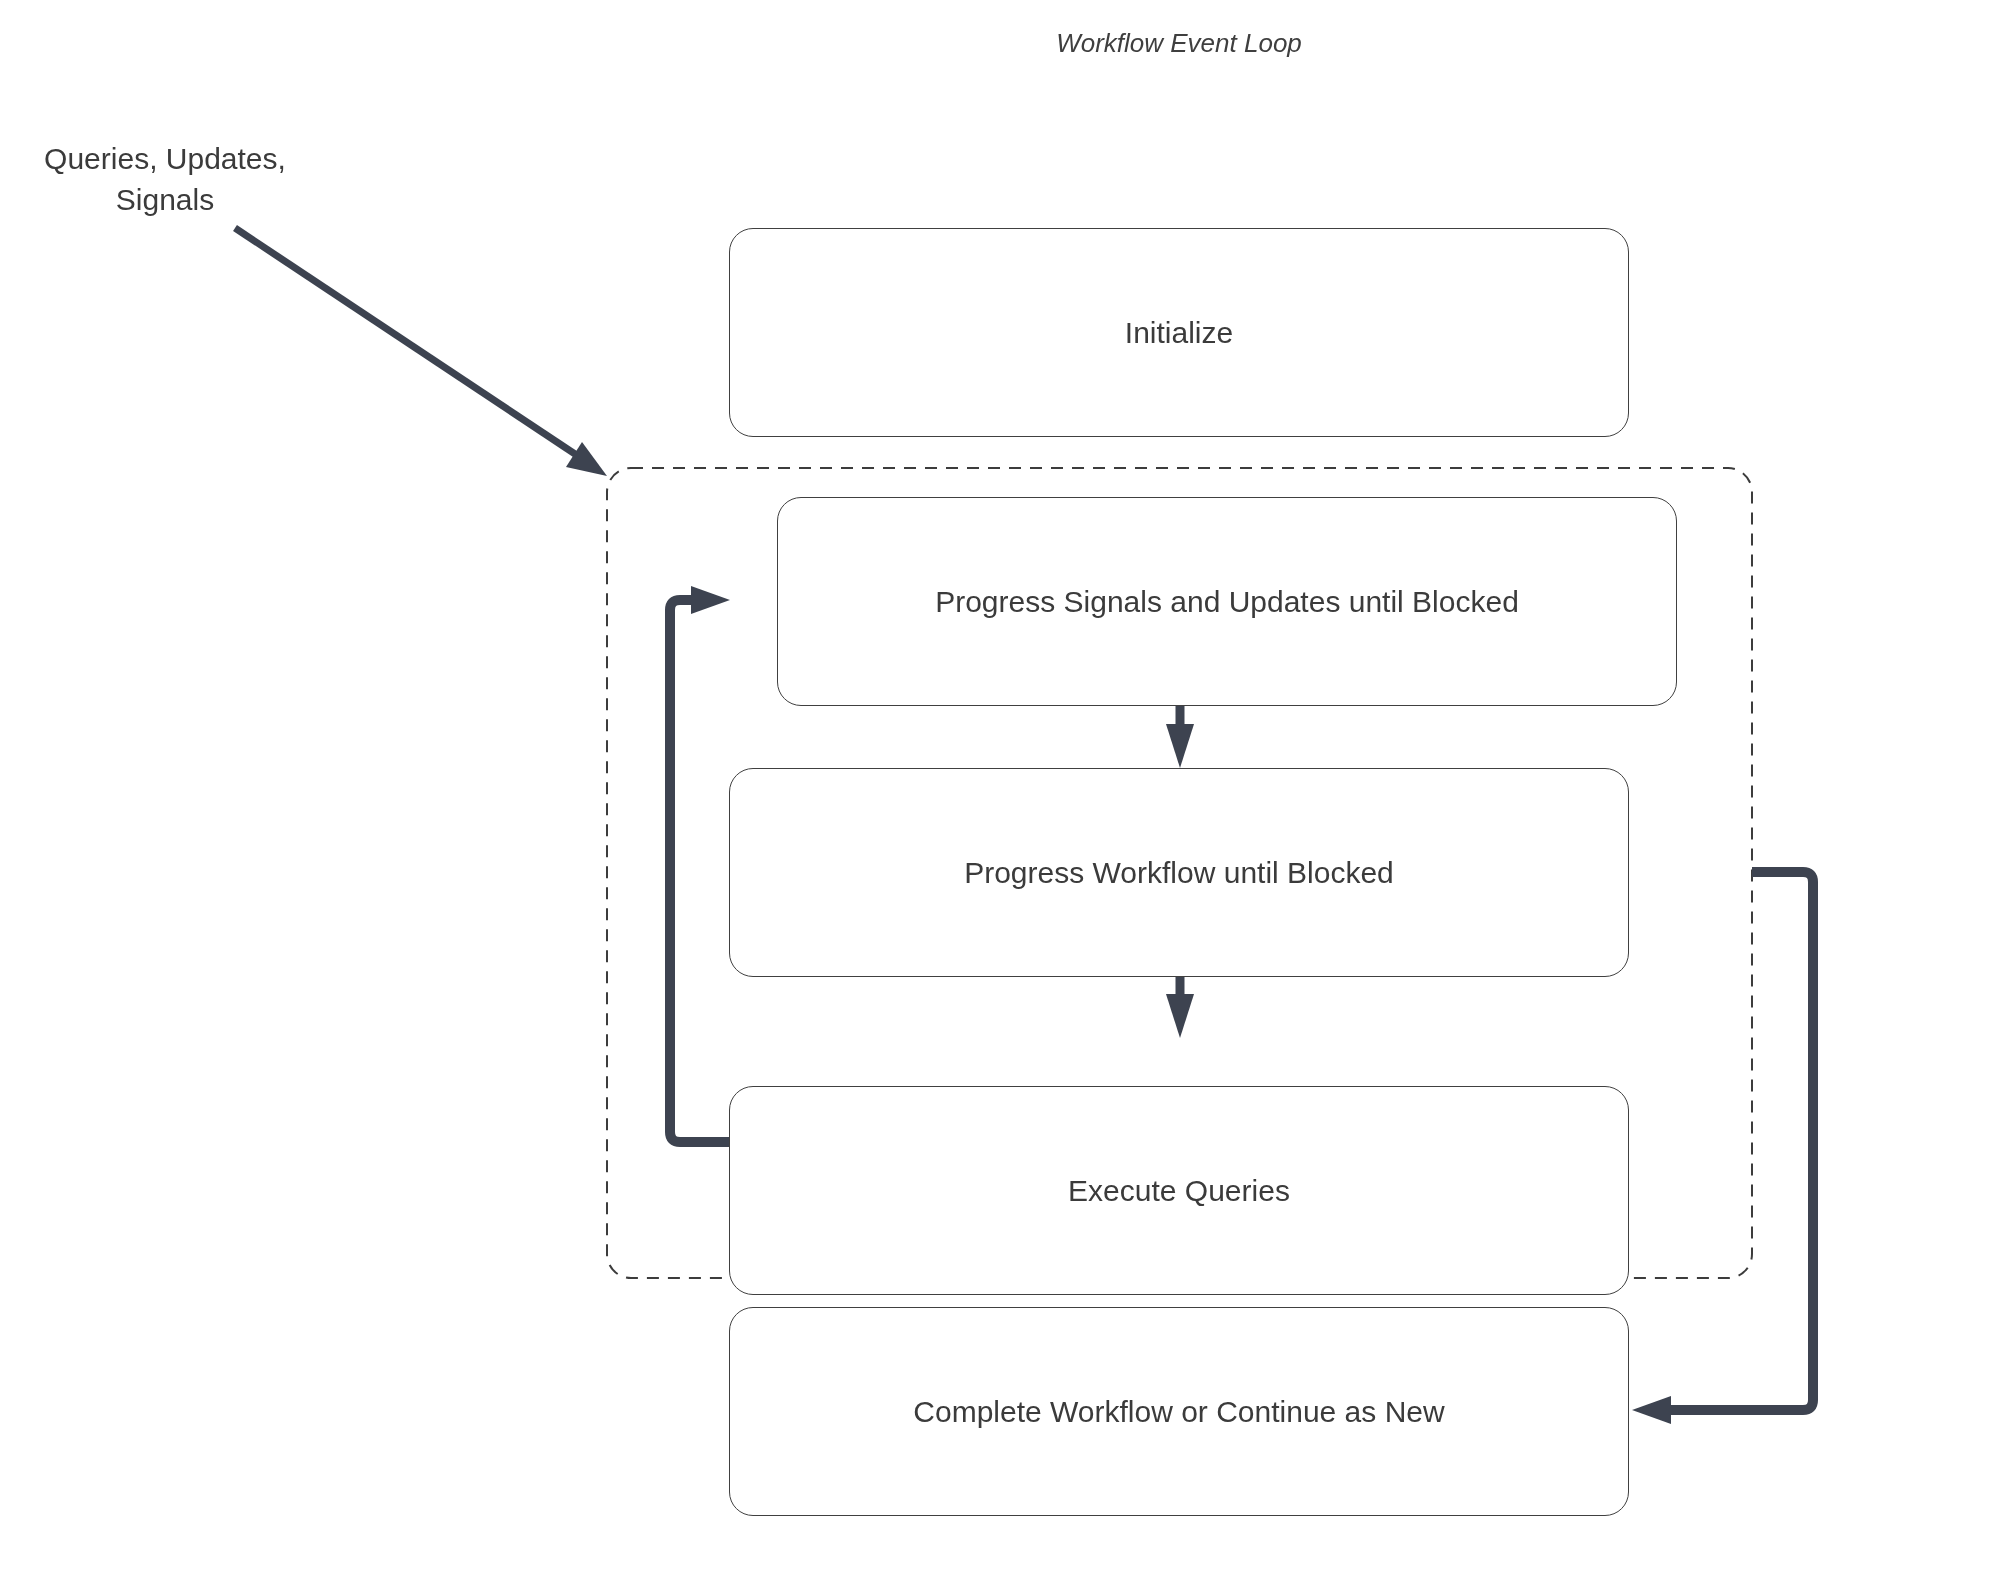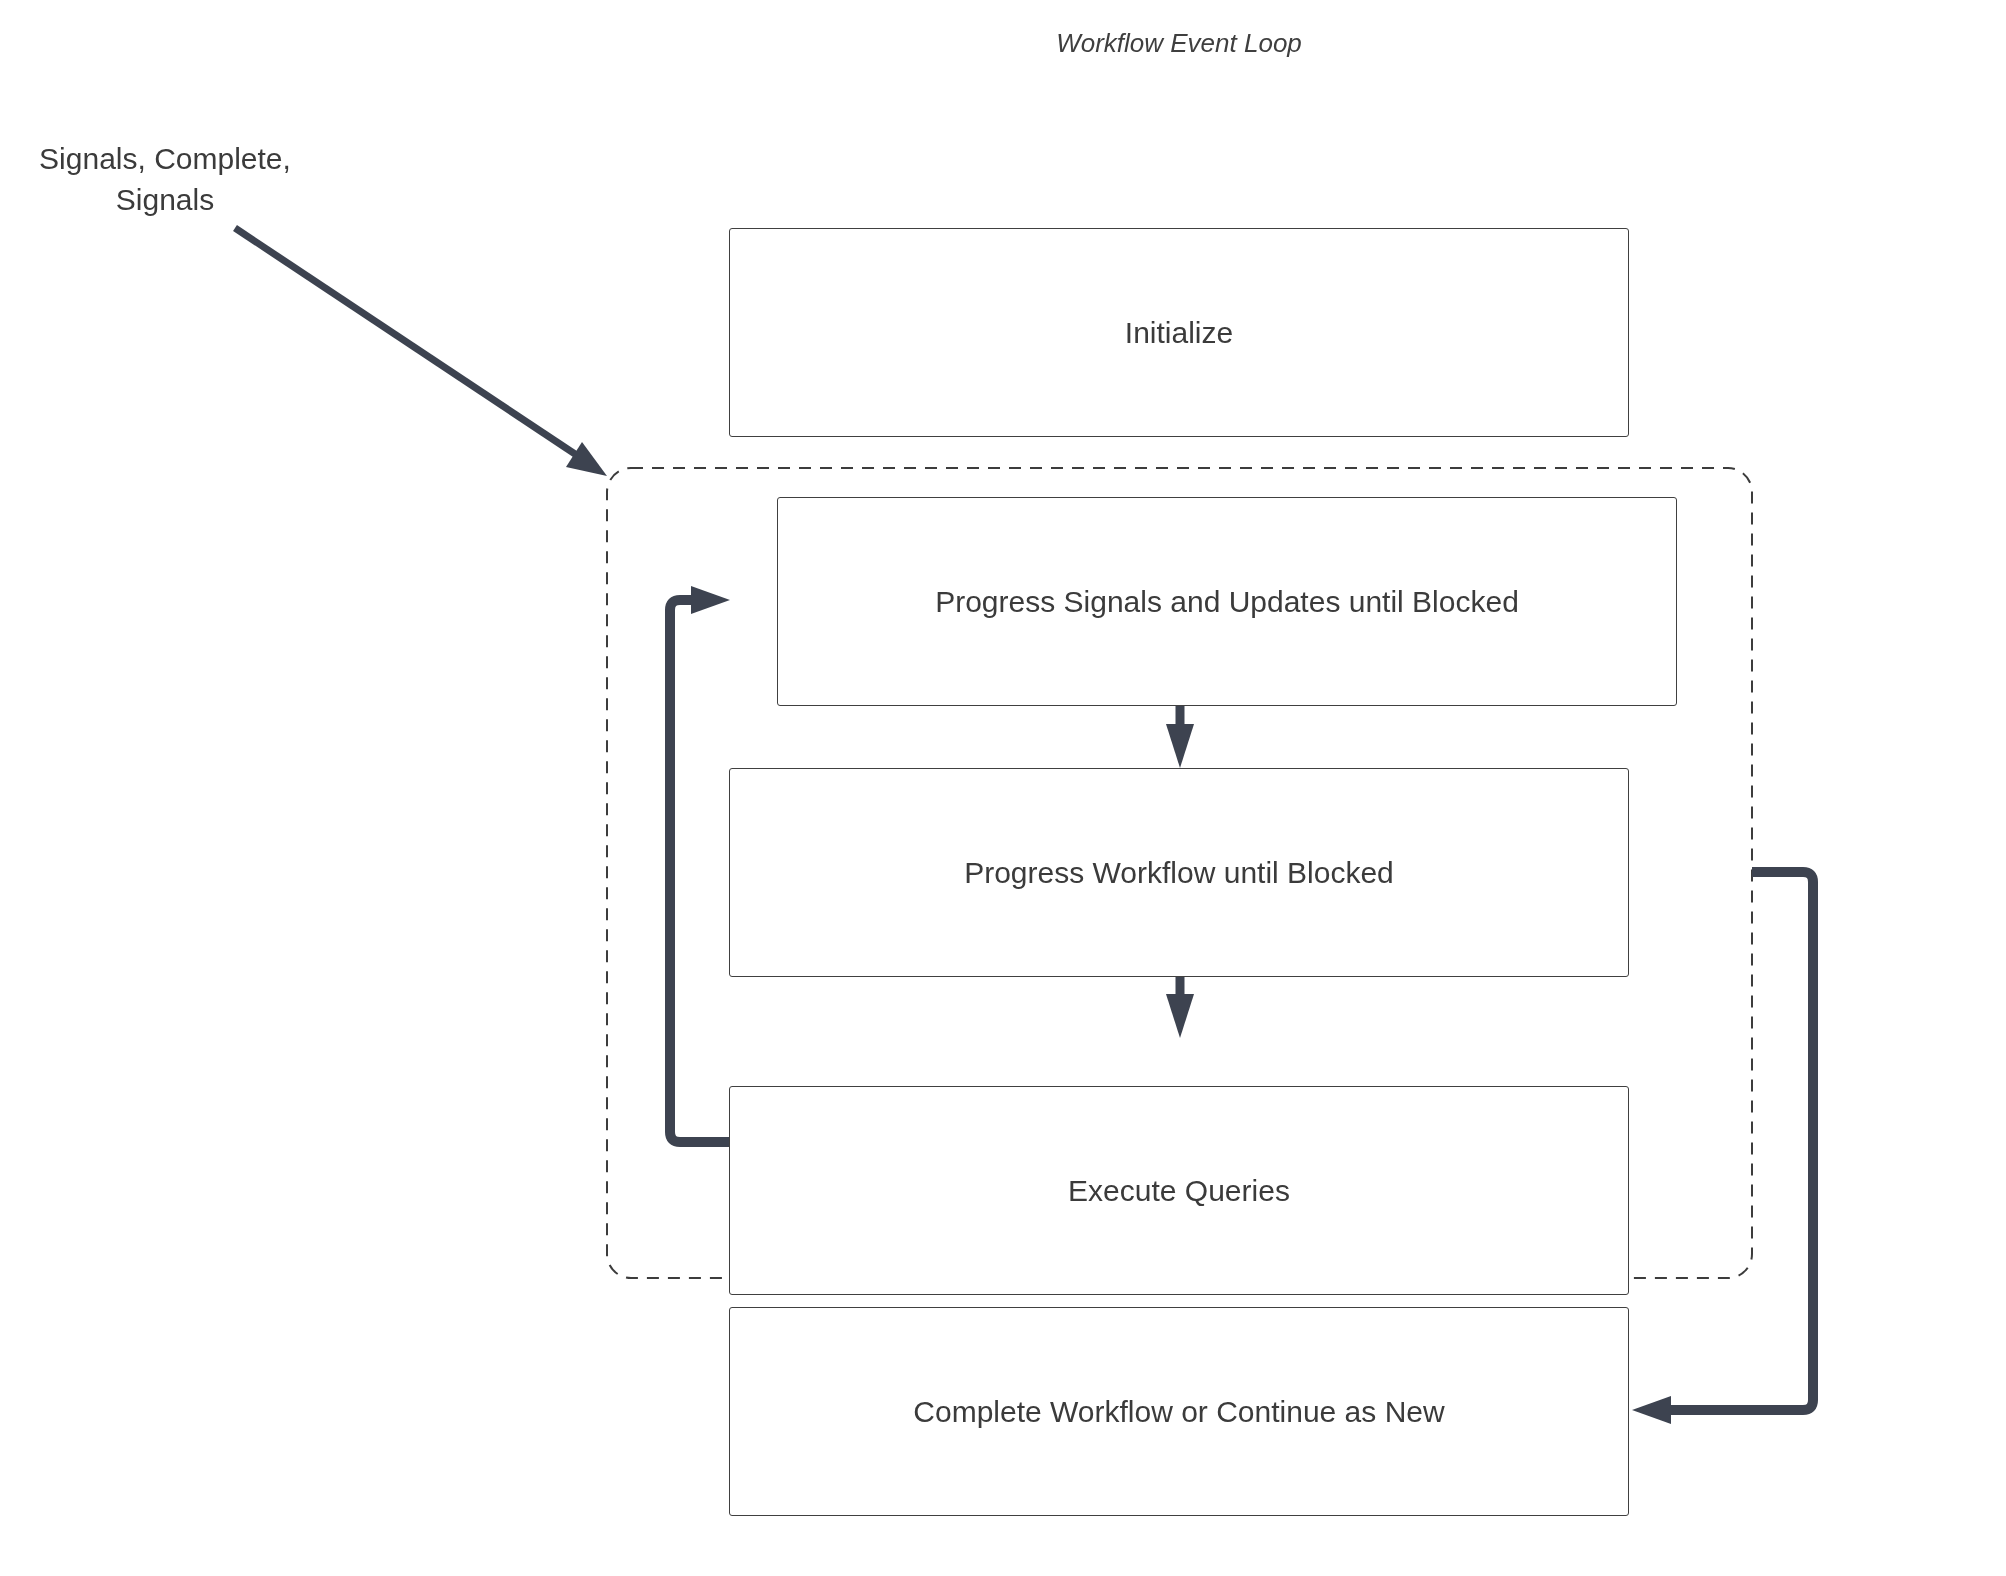--- a/index.html
+++ b/index.html
@@ -36,21 +36,21 @@
     color: #3b3b3b;
   }
   .annotation div { white-space: nowrap; }
   .node {
     position: absolute;
     left: 729px;
     width: 900px;
     height: 209px;
     box-sizing: border-box;
     border: 1.5px solid #404040;
-    border-radius: 3px;
+    border-radius: 24px;
     background: #ffffff;
     display: flex;
     align-items: center;
     justify-content: center;
     font-size: 30px;
     color: #3b3b3b;
     text-align: center;
   }
   #node-initialize            { top: 228px;  }
   #node-progress-signals      { top: 497px; margin-left: 48px;  }
@@ -65,21 +65,21 @@
   }
 </style>
 </head>
 <body>
 
 <div id="canvas">
 
   <div class="diagram-title">Workflow Event Loop</div>
 
   <div class="annotation">
-    <div>Signals, Complete,</div>
+    <div>Queries, Updates,</div>
     <div>Signals</div>
   </div>
 
   <svg class="connector-layer" width="2006" height="1576" viewBox="0 0 2006 1576">
 
     <rect x="607" y="468" width="1145" height="810" rx="24" ry="24" fill="none" stroke="#3c3c3c" stroke-width="2" stroke-dasharray="12 9"></rect>
 
     <g>
       <line x1="235" y1="228" x2="578" y2="456" stroke="#3d4350" stroke-width="7"></line>
       <polygon points="607,476 566,467 582,442" fill="#3d4350"></polygon>

